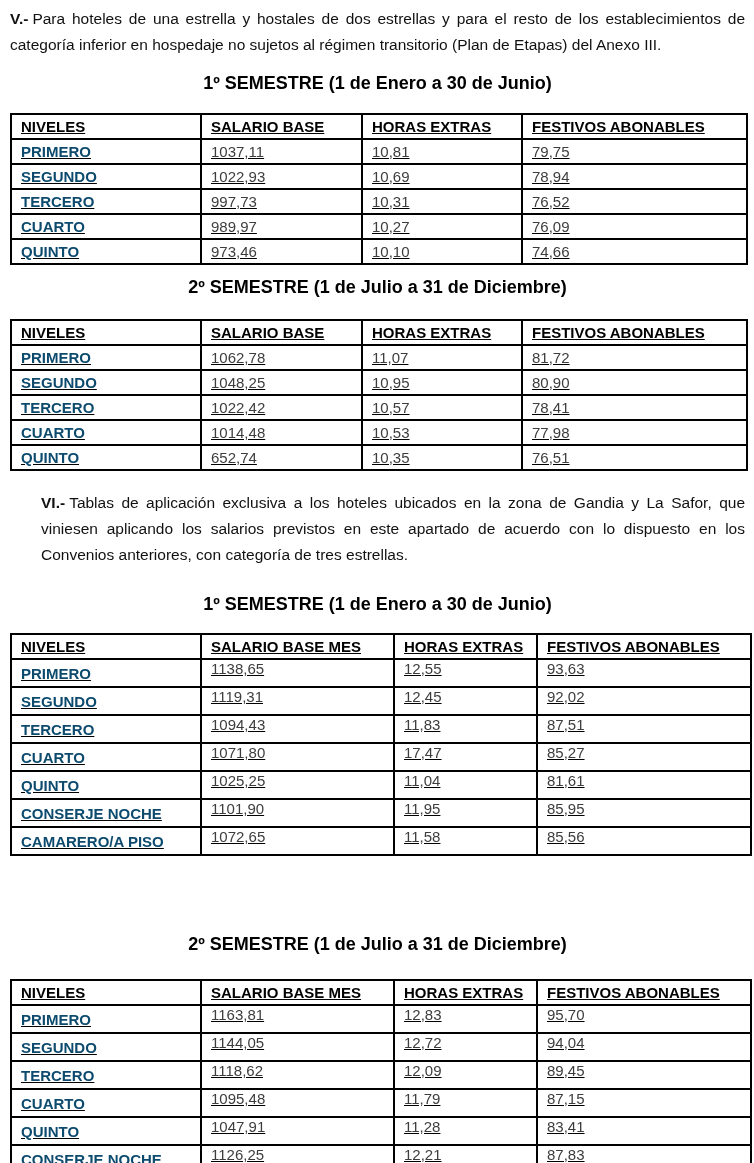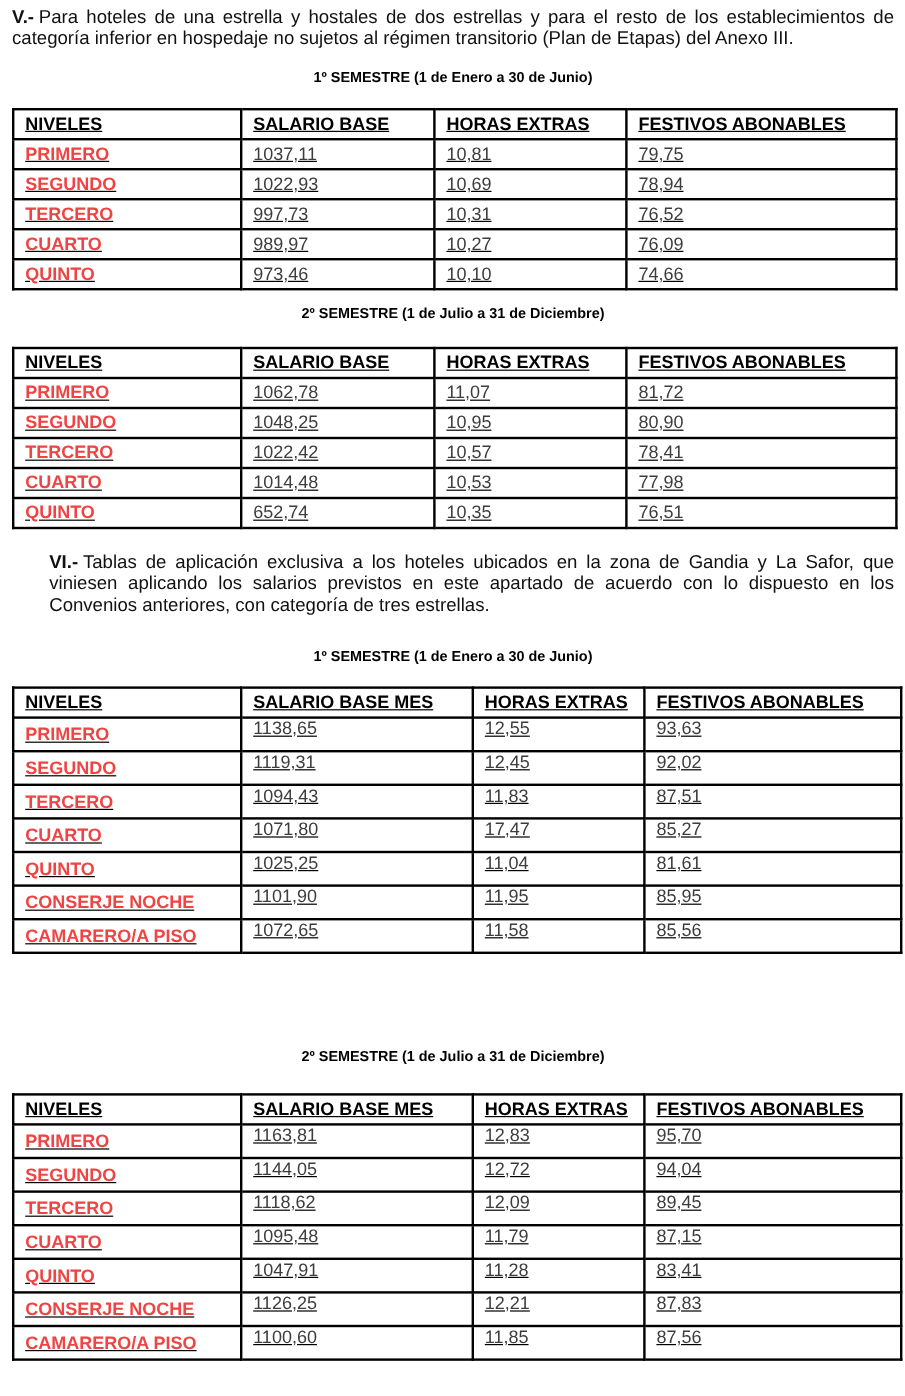--- a/index.html
+++ b/index.html
@@ -15,31 +15,31 @@
     overflow: hidden;
   }
   .page {
     box-sizing: border-box;
     width: 754px;
     padding: 6px 9px 0 10px;
   }
   .para {
     margin: 0;
     font-size: 15.5px;
-    line-height: 18px;
+    line-height: 26px;
     text-align: justify;
     color: #111;
   }
   .para .lead {
     font-weight: bold;
     margin-right: 4px;
   }
   .tbl-title {
     margin: 0;
-    font-size: 12px;
+    font-size: 18px;
     font-weight: bold;
     text-align: center;
     color: #000;
   }
   .mt-title1 { margin-top: 15px; }
   .mt-table1 { margin-top: 19px; }
   .mt-title2 { margin-top: 12px; }
   .mt-table2 { margin-top: 21px; }
   .mt-para6  { margin-top: 19px; margin-left: 31px; }
   .mt-title3 { margin-top: 26px; }
@@ -64,21 +64,21 @@
     white-space: nowrap;
   }
   table.salary th {
     font-weight: bold;
     text-align: left;
     vertical-align: middle;
     color: #000;
   }
   table.salary td.lvl {
     font-weight: bold;
-    color: #ef4444;
+    color: #0c4a6e;
     vertical-align: middle;
   }
   table.salary td.num {
     font-weight: normal;
     color: #3d3d3d;
     vertical-align: middle;
   }
   
   table.salary.wide td.num { vertical-align: top; padding-top: 0; }
   table.salary.wide td.lvl { vertical-align: bottom; padding-bottom: 4px; }

